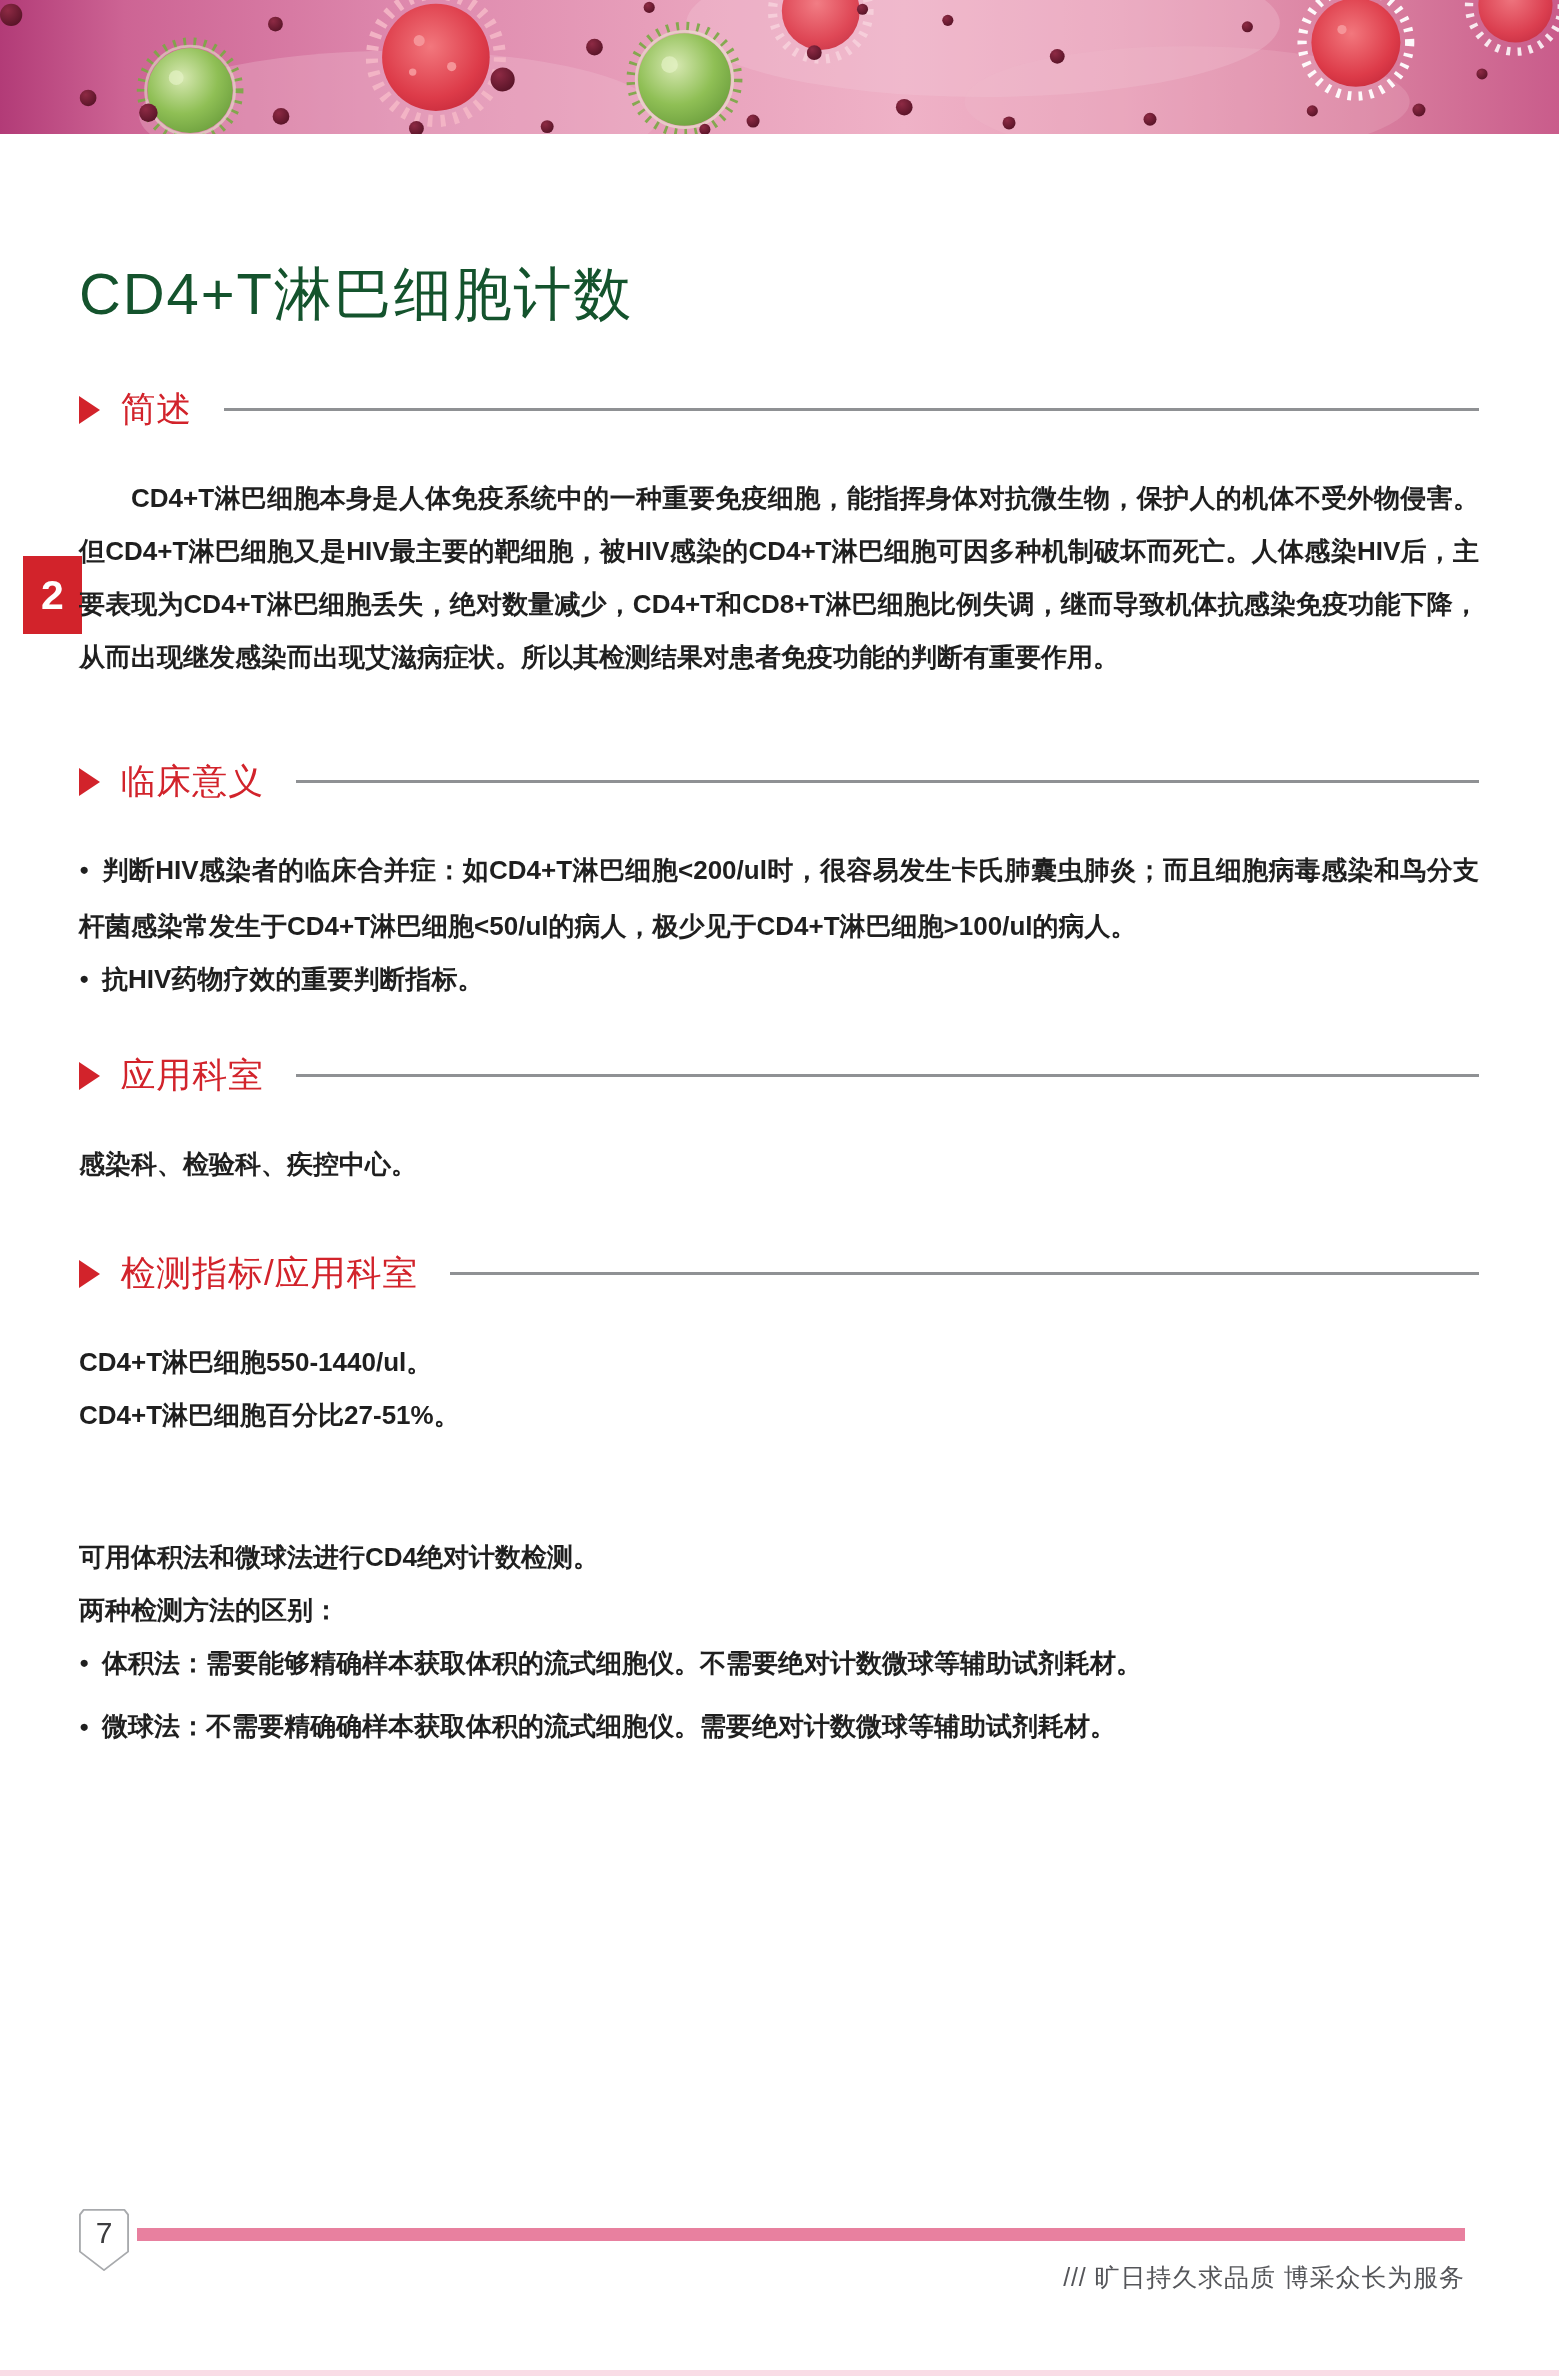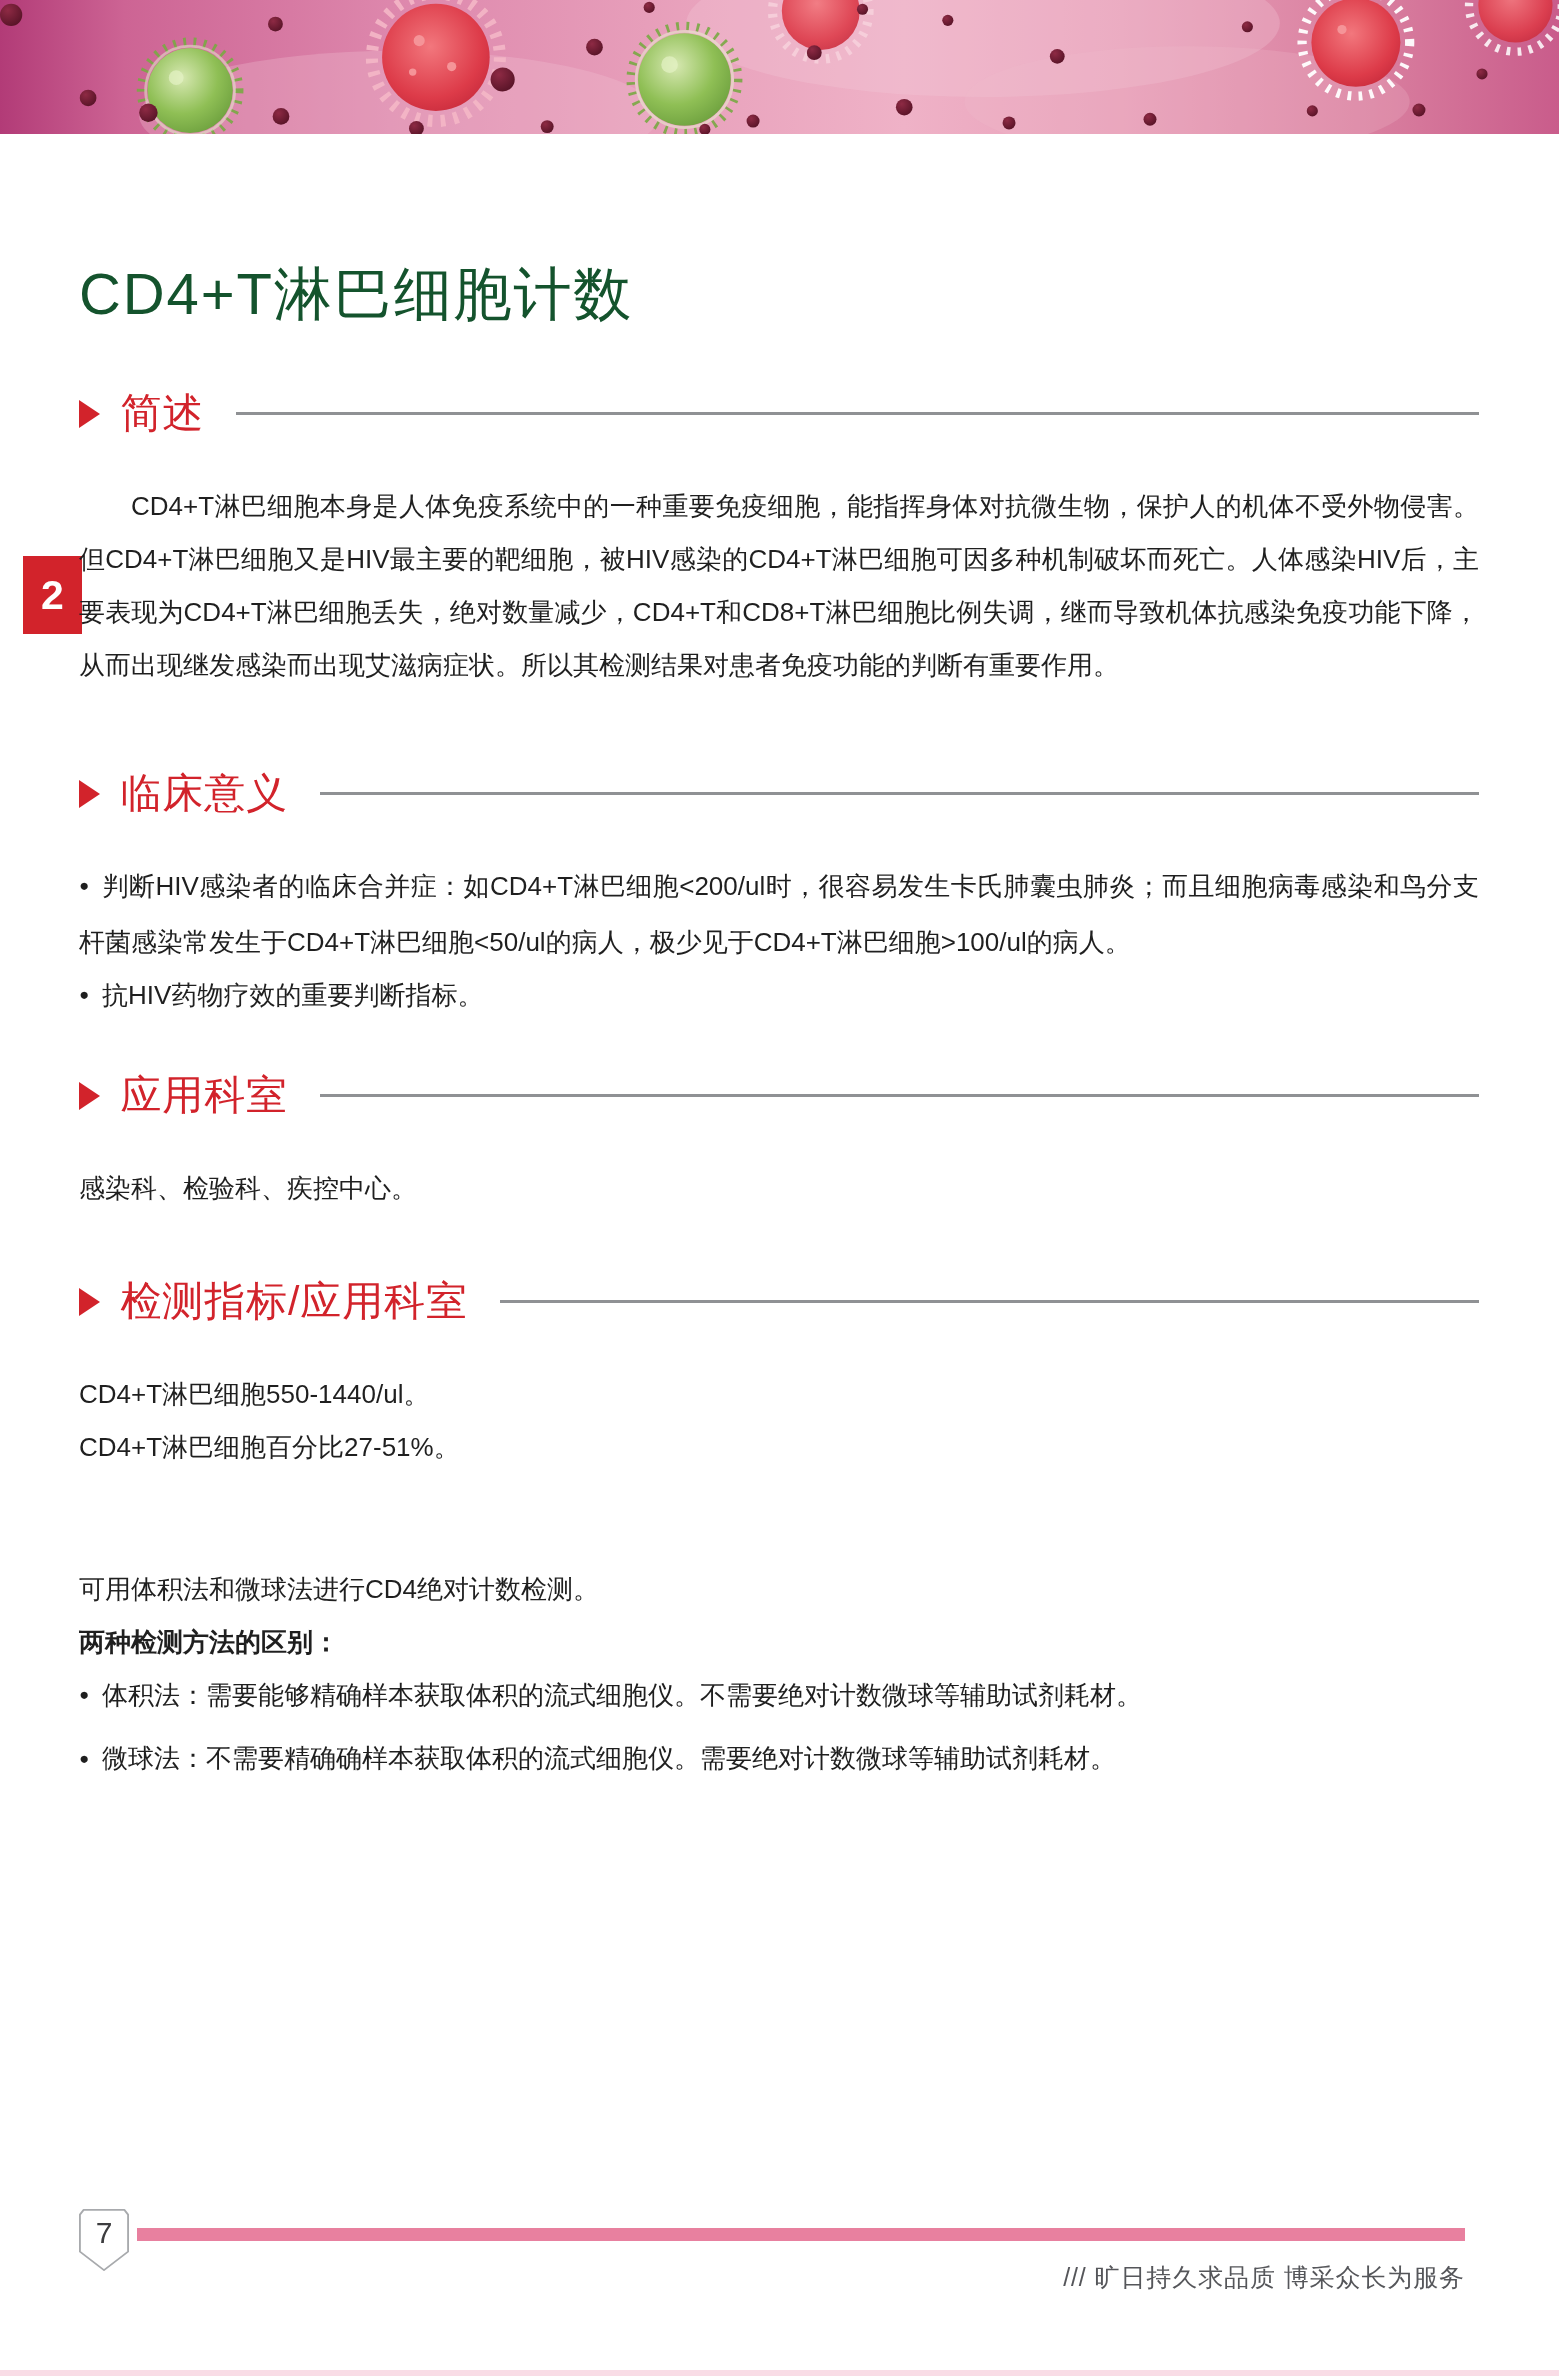--- a/index.html
+++ b/index.html
@@ -48,33 +48,34 @@
   .section-heading { display:flex; align-items:center; }
   .arrow-icon {
     flex:none; width:0; height:0;
     border-left:21.3px solid #d2232b;
     border-top:14px solid transparent;
     border-bottom:14px solid transparent;
     margin-right:20.4px;
   }
   .heading-text {
     color:#d2232b;
-    font-size:41px;
+    font-size:35px;
     font-weight:500;
     letter-spacing:0.9px;
     white-space:nowrap;
   }
   .heading-rule { flex:1; height:2.8px; background:#8f9194; margin-left:32px; }
 
   .section-body { margin-top:39px; }
   .para {
     font-size:26px;
     line-height:53px;
     text-align:justify;
     color:#1f1f1f;
+    font-weight:bold;
   }
   .indent { text-indent:2em; }
   .bold-line { font-weight:bold; }
 
   ul.bullet-list { list-style:none; }
   li.bullet::before {
     content:"●";
     font-size:16.7px;
     margin-right:13px;
     position:relative; top:-3.7px;

